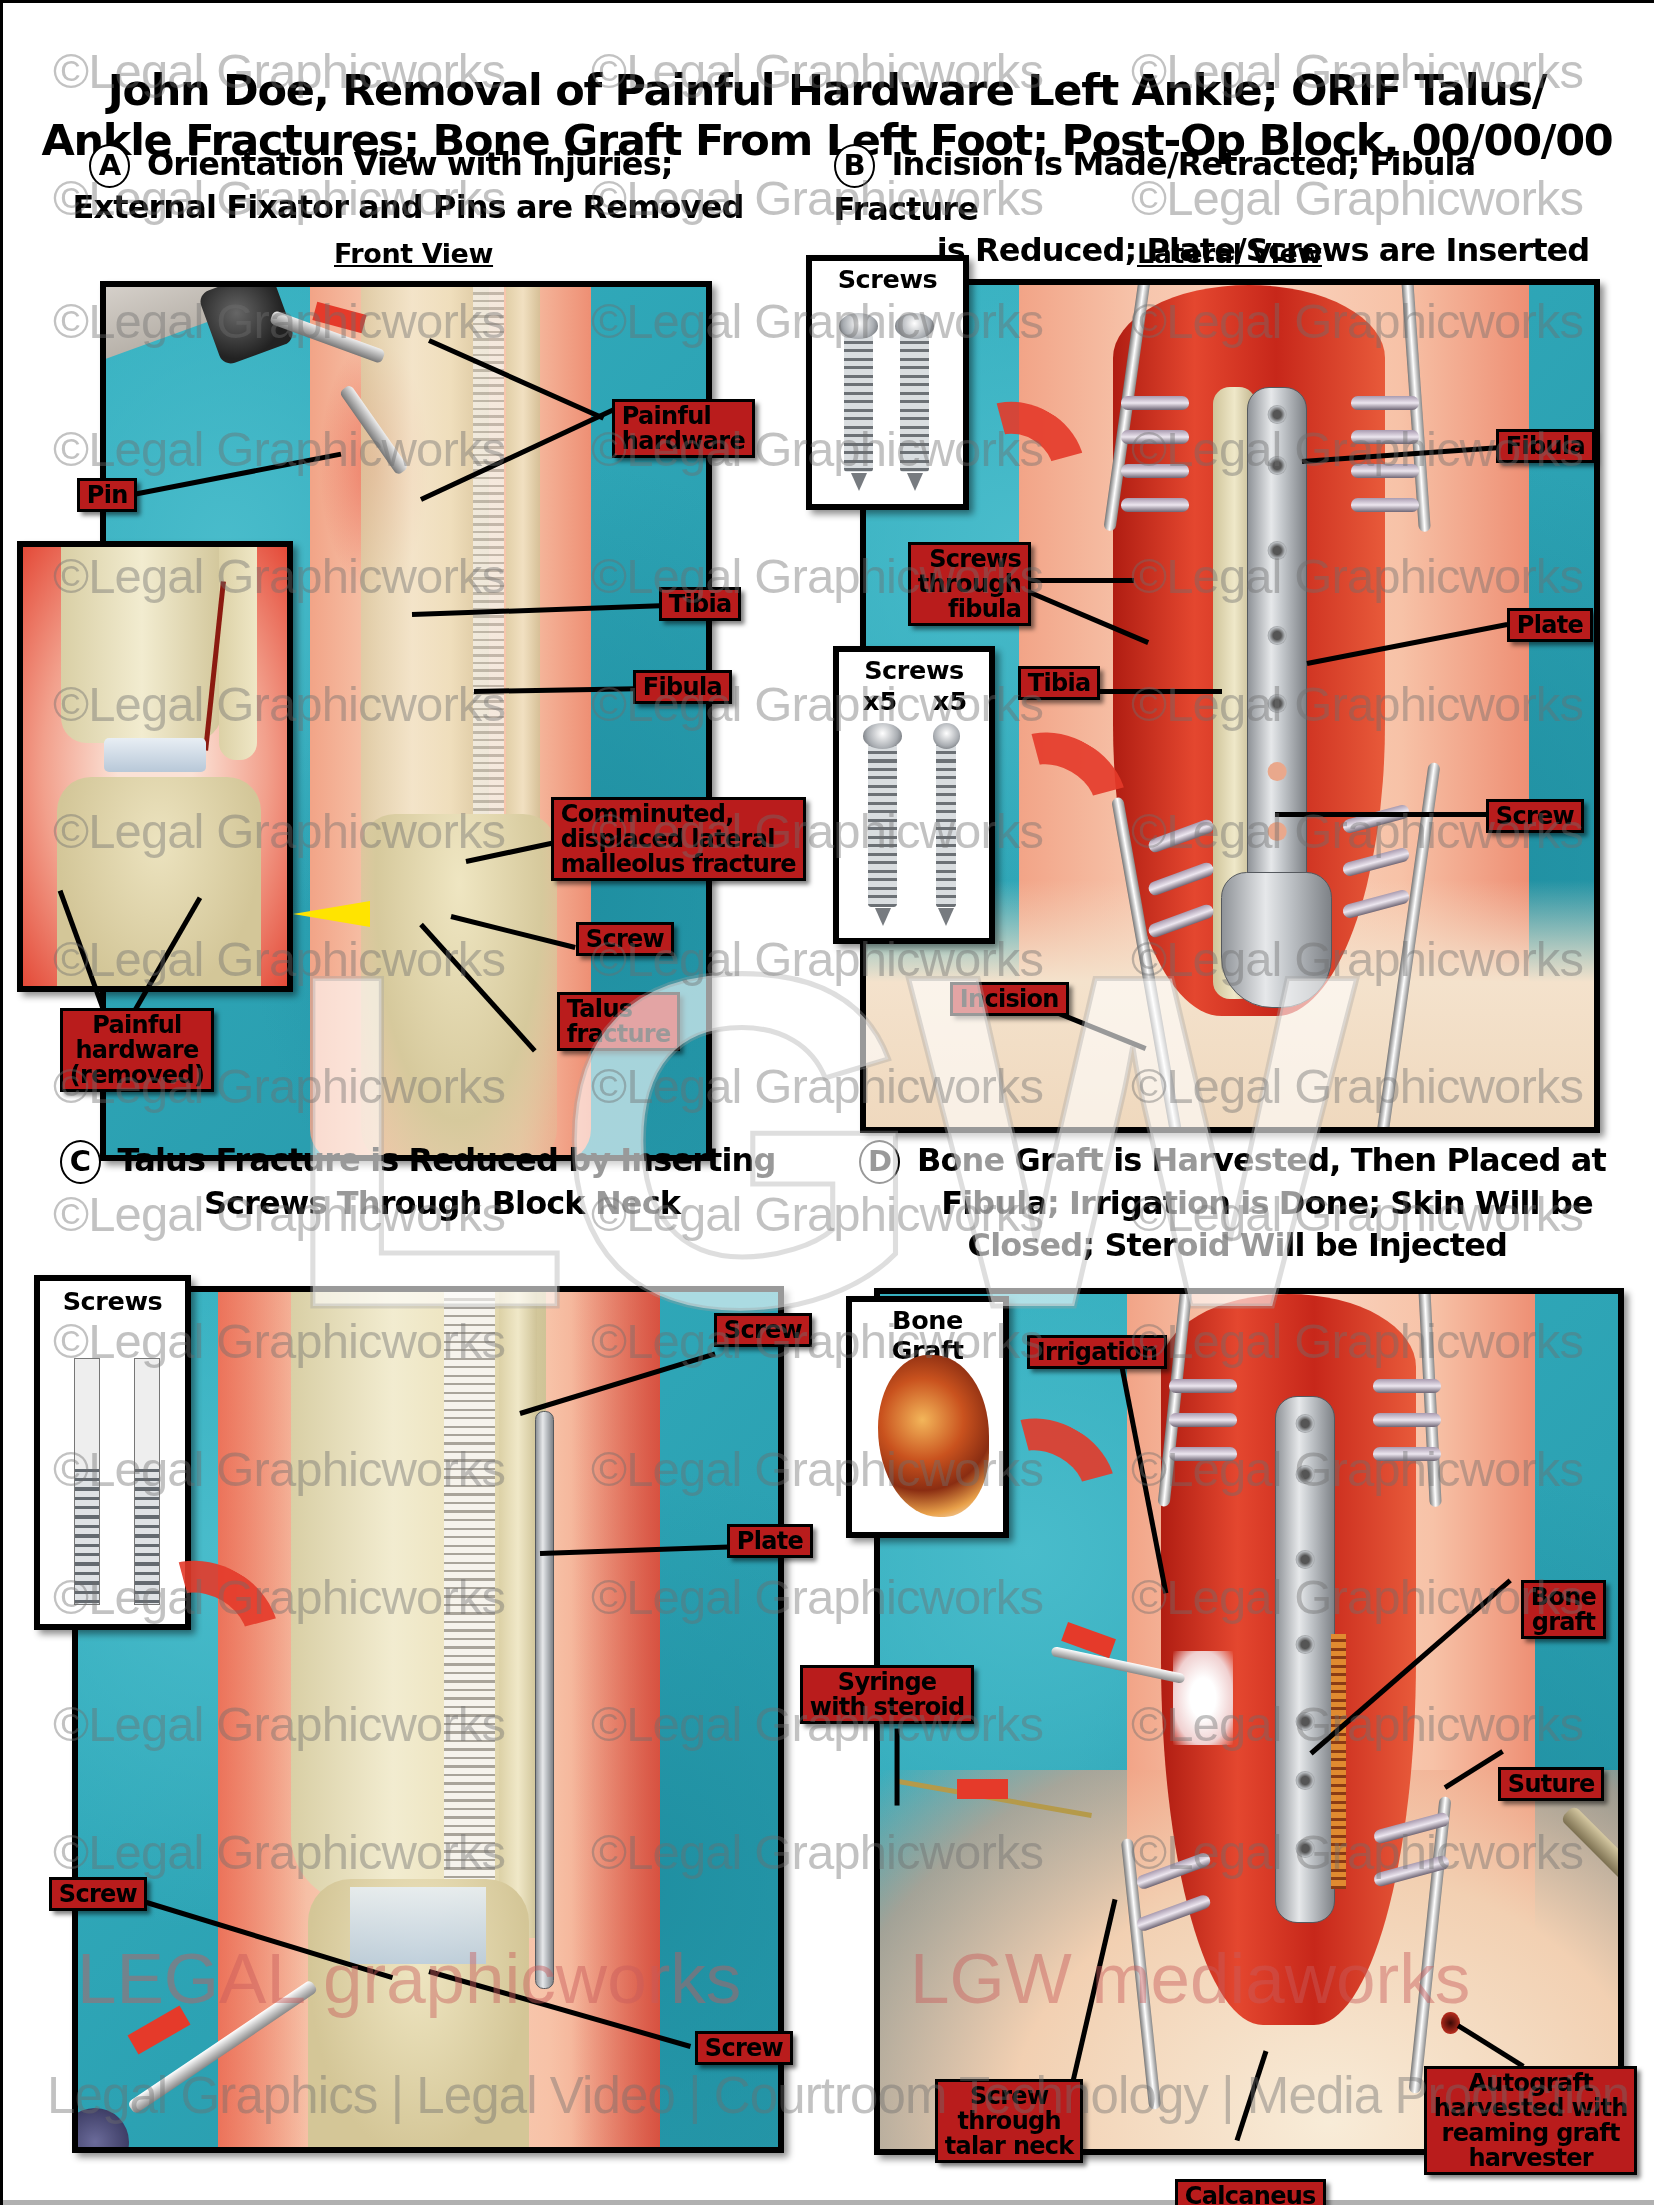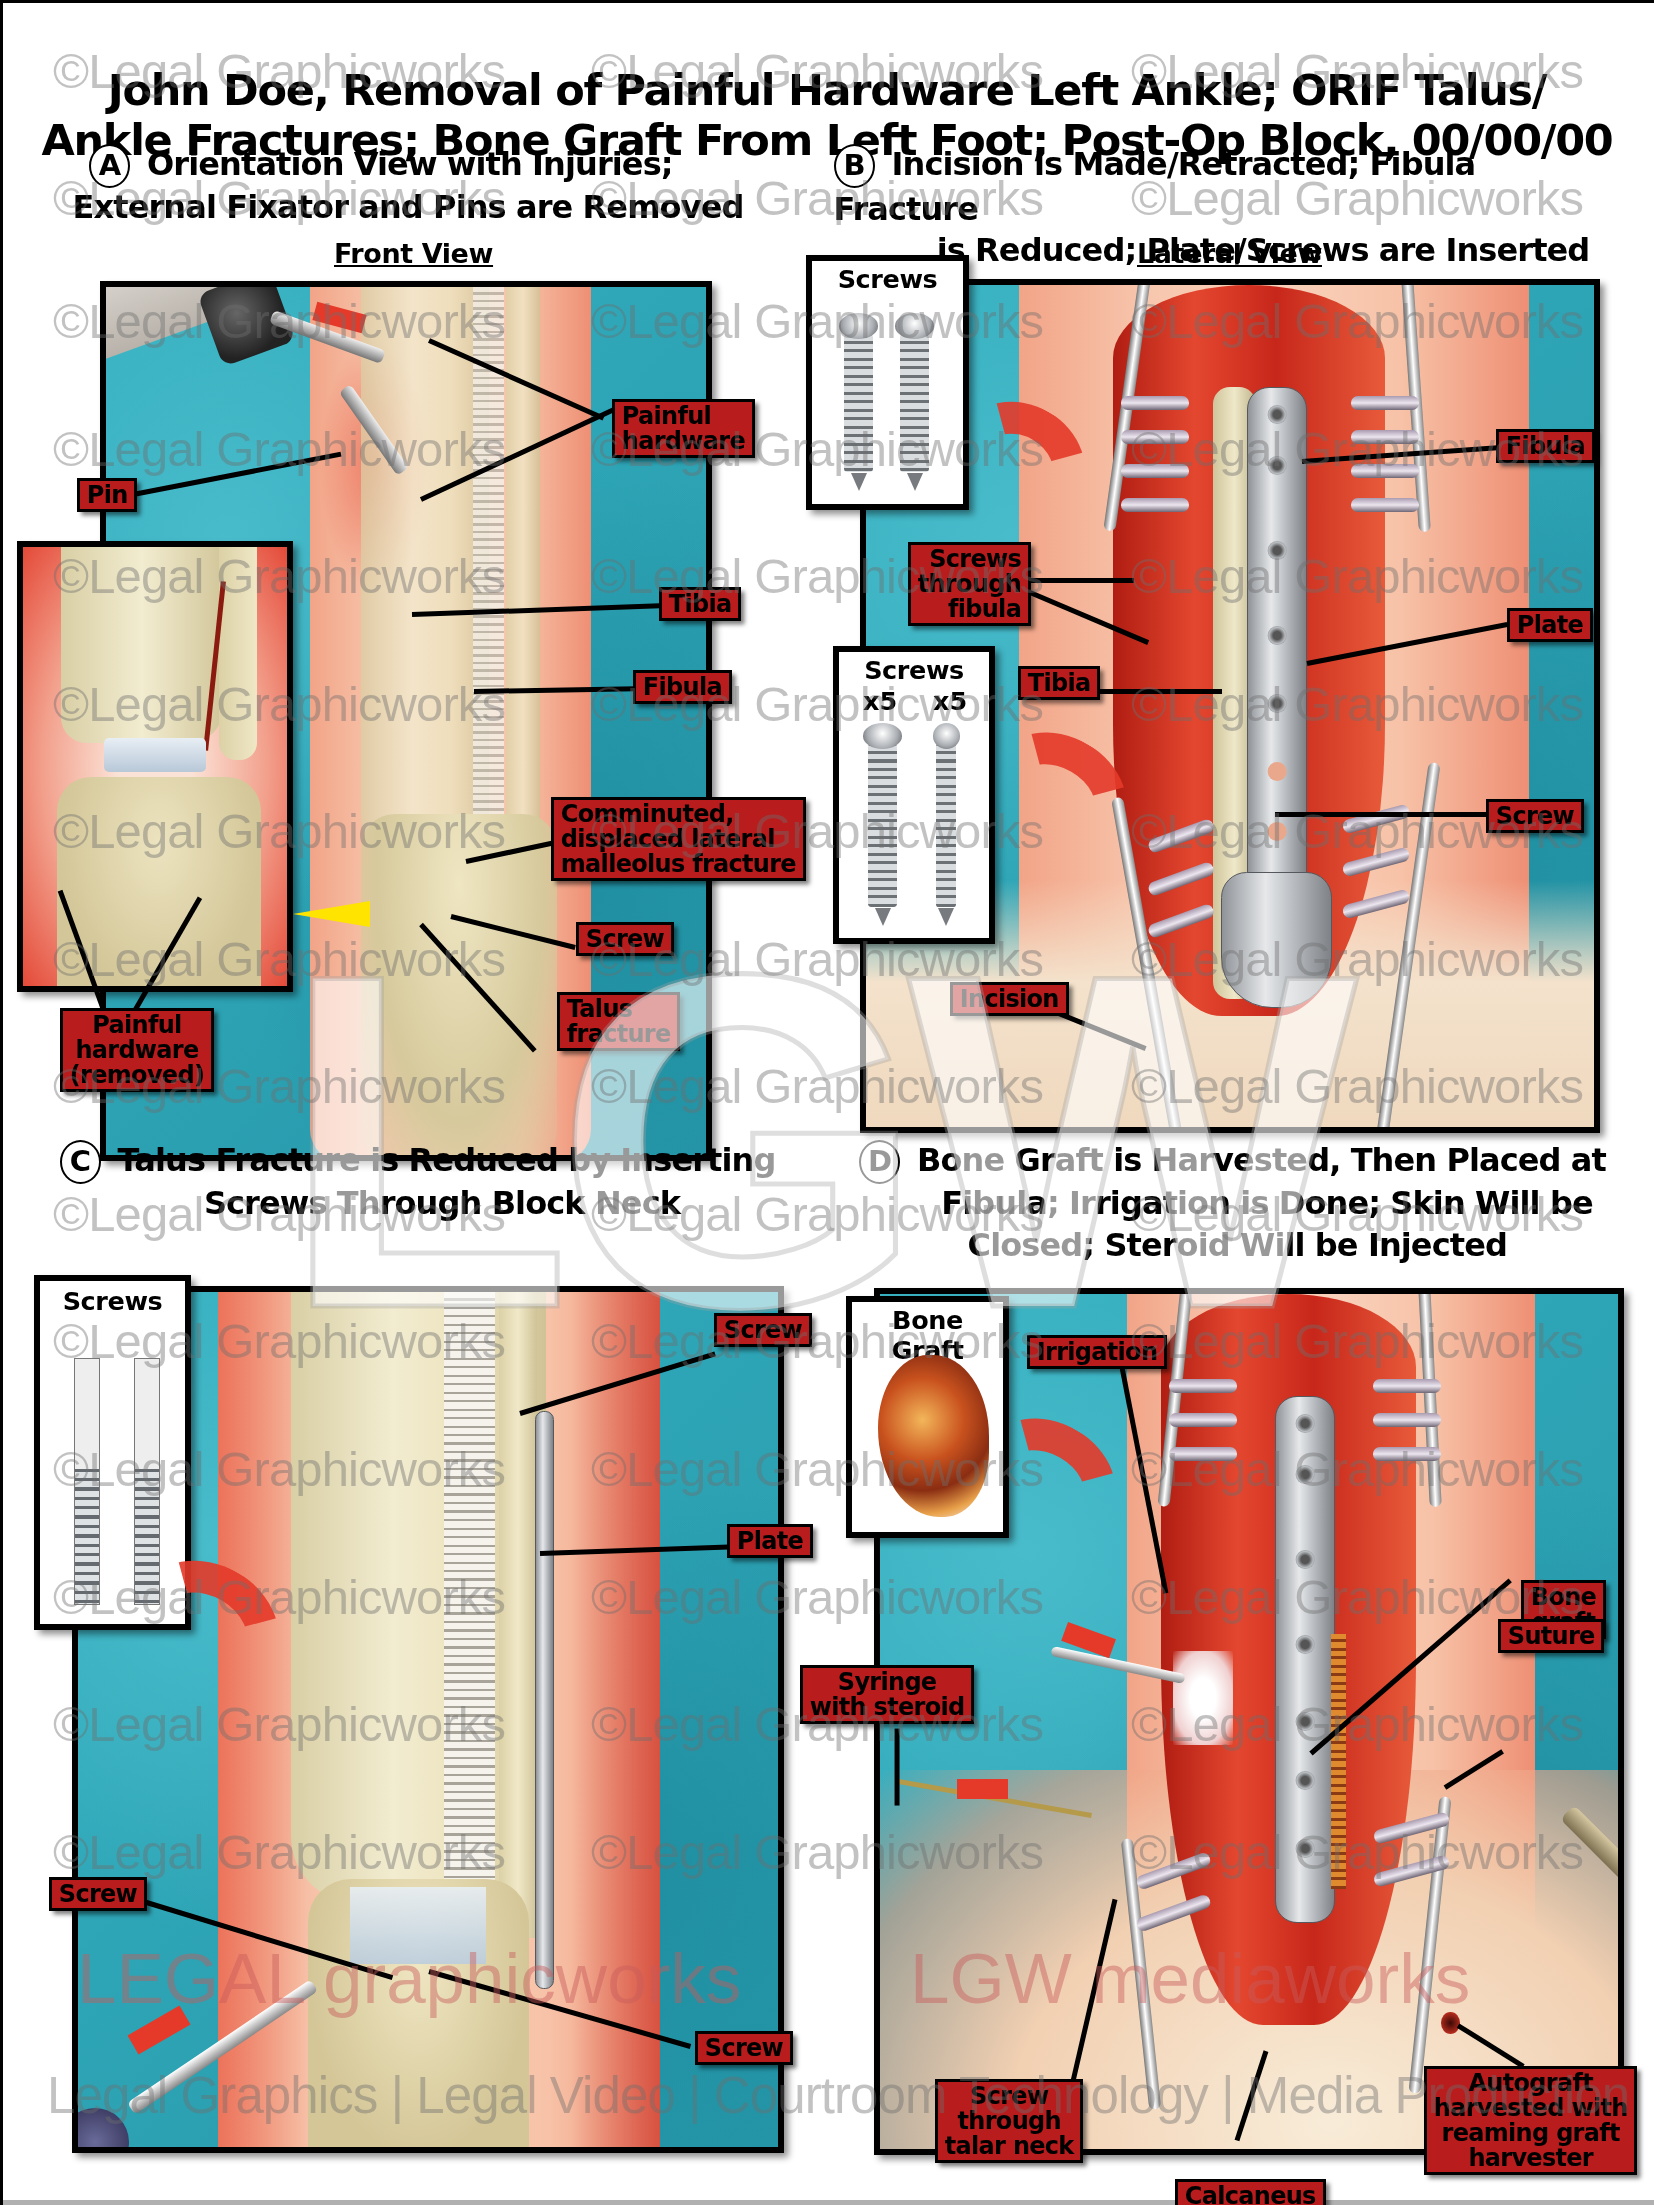--- a/index.html
+++ b/index.html
@@ -316,21 +316,21 @@
   <div>graft</div>
 </div>
 <div class="leader" style="left:1311px; top:1751px; width:264px; transform:rotate(-41deg);"></div>
 
 <div class="label" style="left:800px; top:1665px;">
   <div>Syringe</div>
   <div>with steroid</div>
 </div>
 <div class="leader" style="left:897px; top:1726px; width:77px; transform:rotate(90deg);"></div>
 
-<div class="label" style="left:1498px; top:1619px;">Suture</div>
+<div class="label" style="left:1498px; top:1767px;">Suture</div>
 <div class="leader" style="left:1445px; top:1785px; width:68px; transform:rotate(-32deg);"></div>
 
 <div class="label" style="left:935px; top:2079px;">
   <div>Screw</div>
   <div>through</div>
   <div>talar neck</div>
 </div>
 <div class="leader" style="left:1073px; top:2079px; width:187px; transform:rotate(-77deg);"></div>
 
 <div class="label" style="left:1175px; top:2136px;margin-top:43px;">Calcaneus</div>

